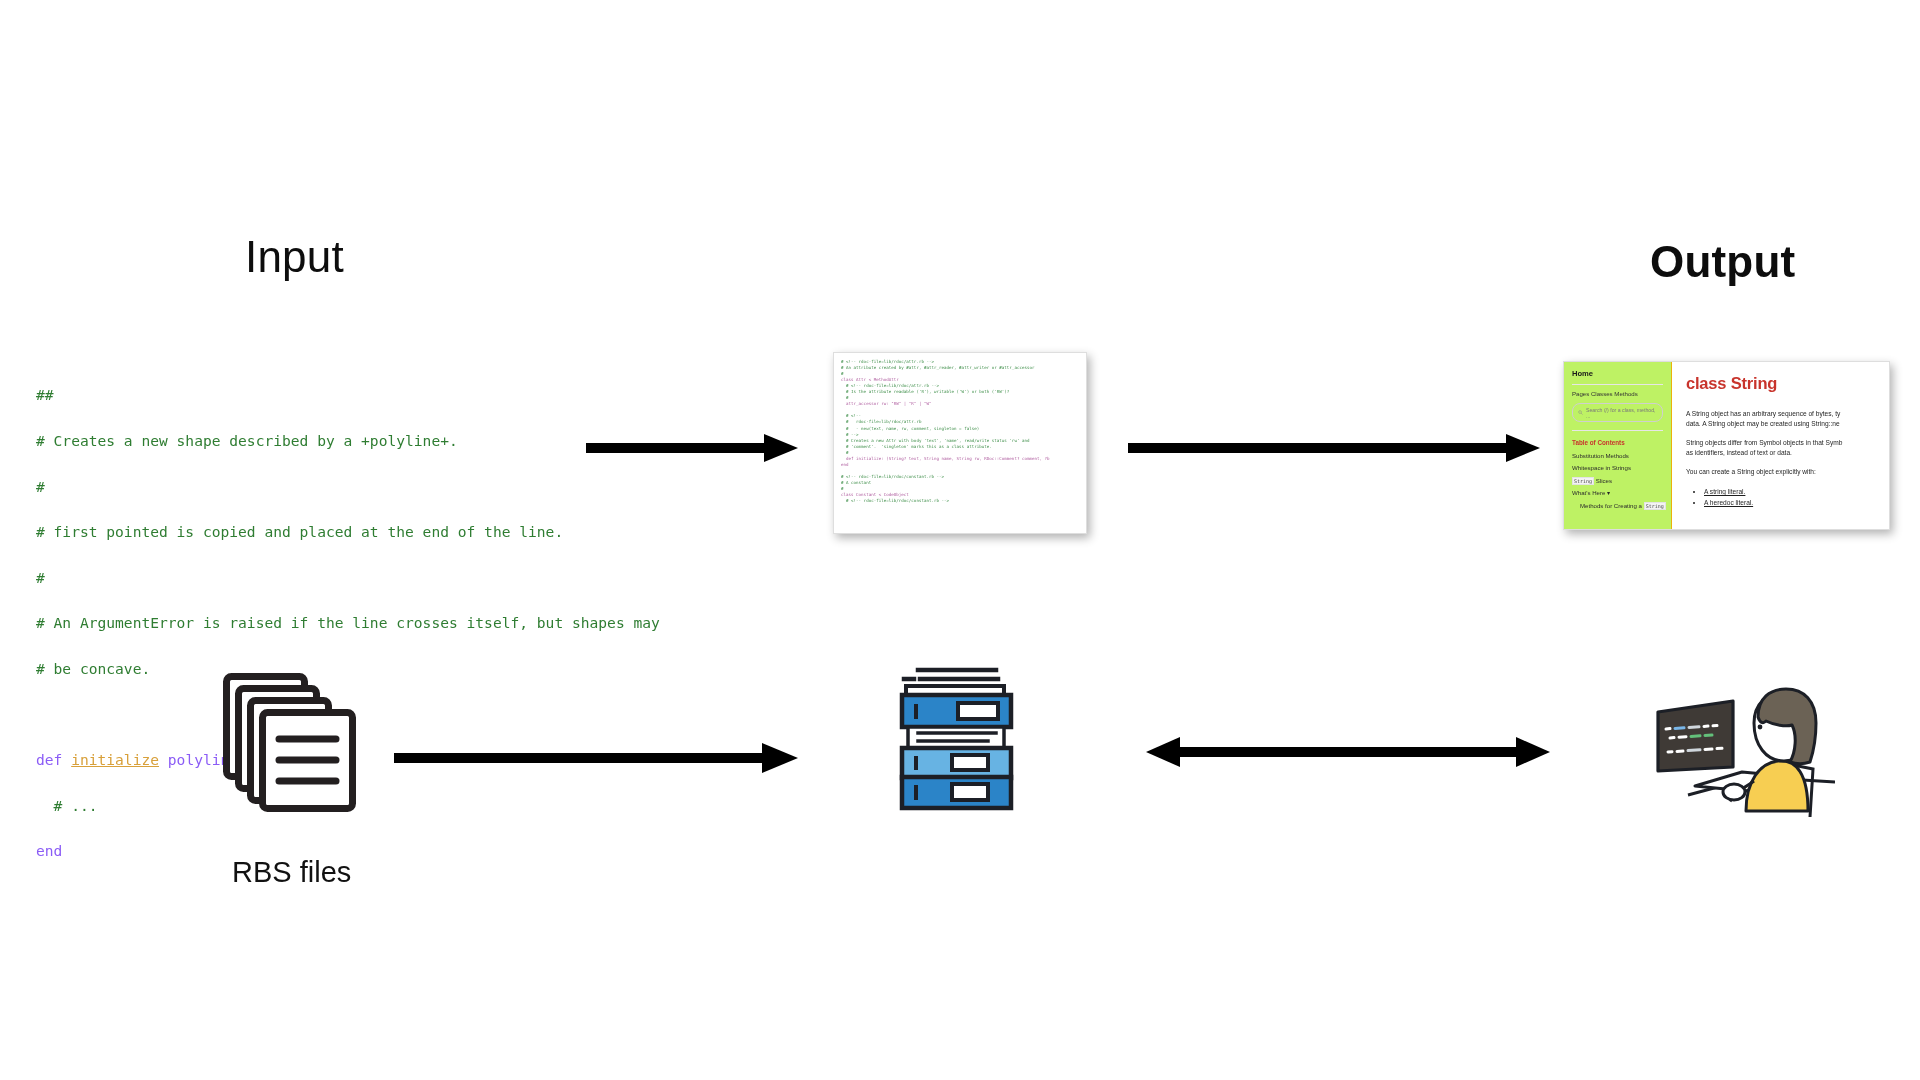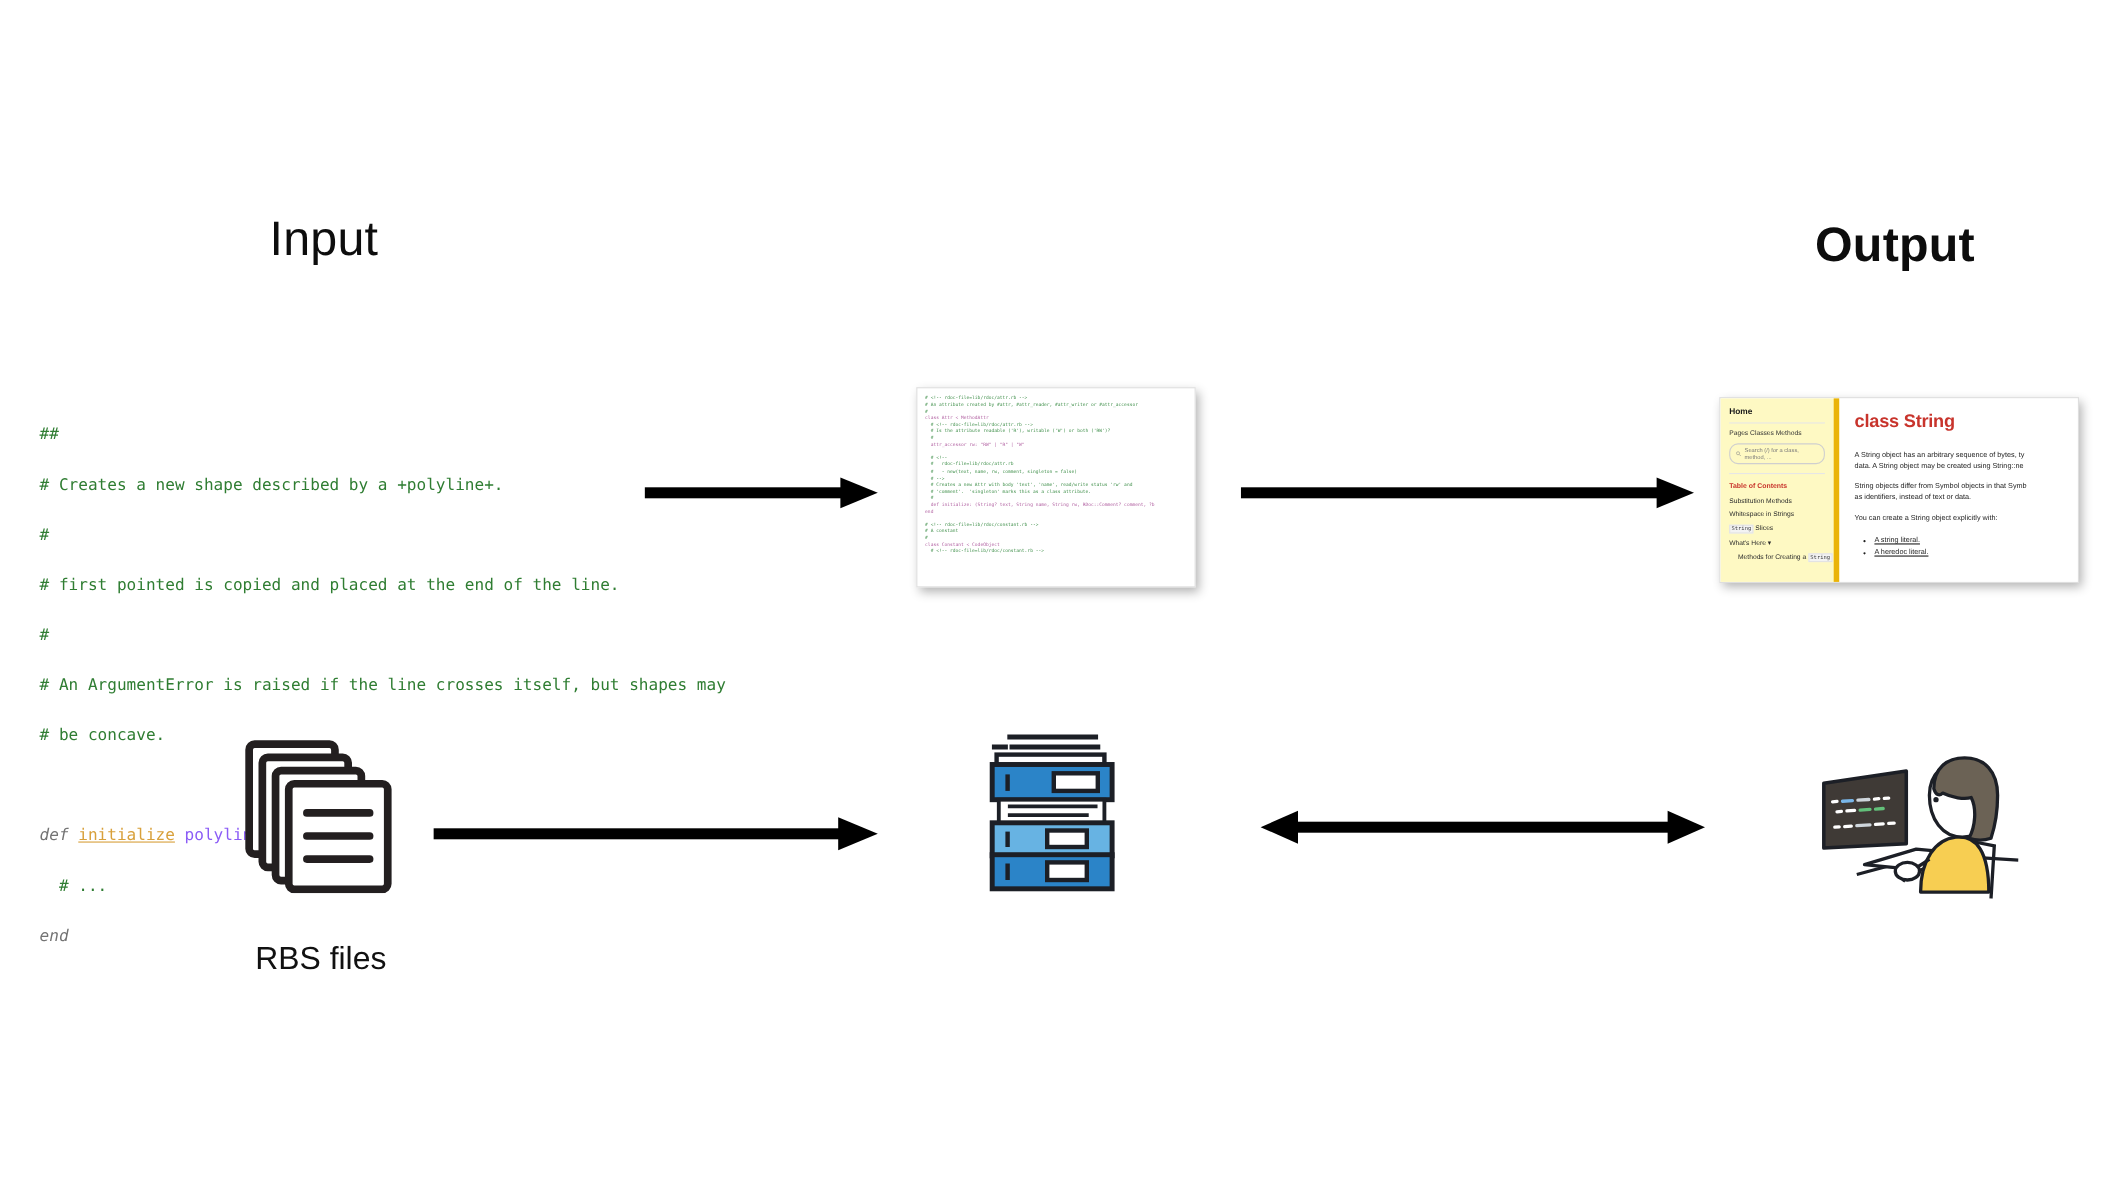--- a/index.html
+++ b/index.html
@@ -14,37 +14,38 @@
 
   
   .col-title {
     position: absolute;
     font-family: "Liberation Sans", sans-serif;
     font-weight: 400;
     font-size: 44px;
     color: #0d0d0d;
     white-space: nowrap;
     letter-spacing: 0.2px;
+    margin-top: 39px;
   }
   #title-input        { left: 245px;  top: 193px; }
   #title-internal     { left: 785px;  top: 198px; }
   #title-output       { left: 1650px; top: 198px; font-weight: bold; }
 
   
   #ruby-snippet {
     position: absolute;
     left: 36px; top: 357px;
     font-family: "DejaVu Sans Mono", monospace;
     font-size: 14.6px;
     line-height: 15.2px;
     white-space: pre;
     color: #1e1e1e;
   }
   #ruby-snippet .cmt { color: #2f7d32; }
-  #ruby-snippet .kw  { color: #737373; font-style: italic; }
+  #ruby-snippet .kw  { color: #8b5cf6; }
   #ruby-snippet .mth { color: #d8a03a; text-decoration: underline; }
   #ruby-snippet .idn { color: #8b5cf6; }
   #ruby-snippet .ln  { display: block; height: 15.2px; }
 
   
   .shot {
     position: absolute;
     background: #ffffff;
     border: 1px solid #dedede;
     box-shadow: 3px 4px 9px rgba(0,0,0,0.30);
@@ -63,22 +64,22 @@
     letter-spacing: 0.02px;
   }
   #rbs-code-shot .c  { color: #3f8f4a; }
   #rbs-code-shot .k  { color: #b05fa0; }
   #rbs-code-shot .s  { color: #b05fa0; }
   #rbs-code-shot .n  { color: #3d3d3d; }
 
   
   #rdoc-shot { left: 1563px; top: 361px; width: 327px; height: 169px; display: flex; }
   #rdoc-shot .rd-side {
-    width: 108px; flex: none; background: #fef9c3;
-    border-right: 5px solid #eab308; padding: 7px 8px 0 8px;
+    width: 108px; flex: none; background: #bef264;
+    border-right: 1px solid #eab308; padding: 7px 8px 0 8px;
   }
   #rdoc-shot .rd-home {
     font-size: 7.6px; font-weight: bold; color: #1a1a1a; margin-bottom: 6px;
   }
   #rdoc-shot .rd-div { height: 1px; background: #e6e6e6; margin: 4px 0 5px 0; }
   #rdoc-shot .rd-nav { font-size: 6.1px; color: #333; margin-bottom: 6px; }
   #rdoc-shot .rd-search {
     display: flex; align-items: center; gap: 3px;
     border: 1px solid #cfcfcf; border-radius: 8px;
     padding: 2.5px 5px; font-size: 5.2px; color: #7a7a7a; margin-bottom: 8px;

